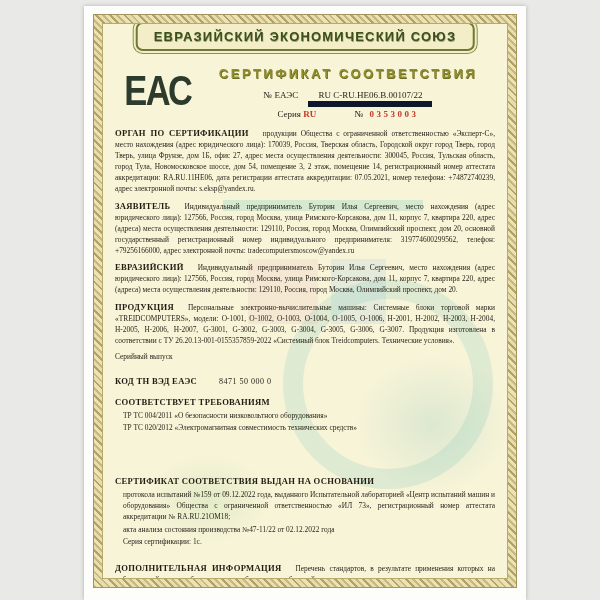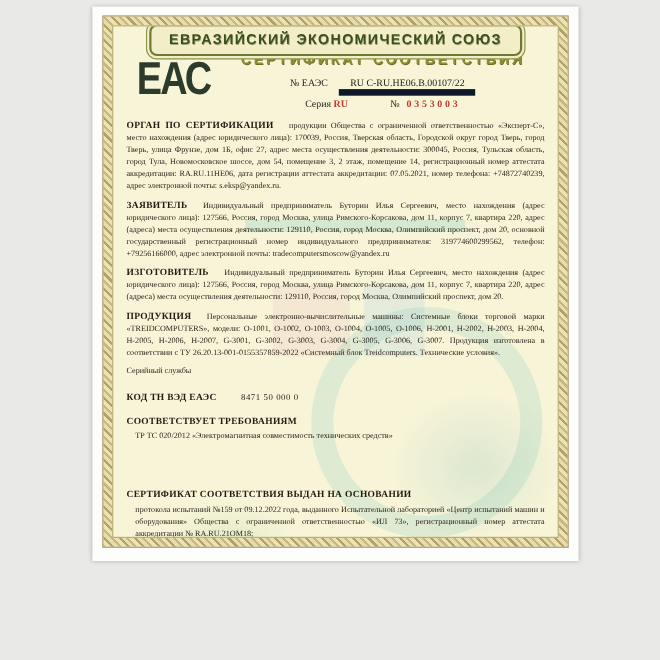--- a/index.html
+++ b/index.html
@@ -2,21 +2,21 @@
 <html><head>
 <meta charset="utf-8">
 <style>
   html,body{margin:0;padding:0;}
   body{
     width:600px;height:600px;overflow:hidden;
     background:#e9e9e7;
     font-family:"Liberation Serif","DejaVu Serif",serif;
   }
   .page{
-    position:absolute;left:84px;top:6px;width:442px;height:504px;
+    position:absolute;left:84px;top:6px;width:442px;height:594px;
     background:#fdfdfb;
     box-shadow:0 0 4px rgba(0,0,0,.25);
   }
   .cert-border{
     position:absolute;left:9px;top:8px;right:9px;bottom:12px;
     background:
       repeating-linear-gradient(45deg,#c6b87e 0 2px,#ece2b4 2px 5px,#b3a265 5px 7px,#e7dcae 7px 10px);
     border:1px solid #a3945c;
     padding:8px;
     box-sizing:border-box;
@@ -47,21 +47,21 @@
     box-shadow:0 0 0 2px #f3eec7,0 0 0 3px #8a9449;
     border-radius:7px;
     padding:3px 16px 4px 16px;
     white-space:nowrap;z-index:5;
   }
   .banner span{
     font-family:"Liberation Sans","DejaVu Sans",sans-serif;
     font-weight:bold;font-size:13px;letter-spacing:1.2px;color:#3c4f1c;
     text-shadow:.5px .5px 0 rgba(60,80,28,.45);
   }
-  .head-row{display:flex;margin-top:16px;justify-content:center;}
+  .head-row{display:flex;margin-top:36px;justify-content:center;}
   .eac-logo{
     width:86px;display:flex;align-items:flex-start;justify-content:center;padding-top:8px;
   }
   .eac-logo span{
     font-family:"Liberation Sans","DejaVu Sans",sans-serif;
     font-weight:900;font-size:42px;line-height:.9;color:#2c3b2c;
     transform:scaleX(.82);letter-spacing:-2px;
   }
   .head-center{flex:1;text-align:center;}
   .cert-title{
@@ -127,34 +127,35 @@
 
         <p class="sec">
           <span class="lbl">ОРГАН ПО СЕРТИФИКАЦИИ</span><span>продукции Общества с ограниченной ответственностью «Эксперт-С», место нахождения (адрес юридического лица): 170039, Россия, Тверская область, Городской округ город Тверь, город Тверь, улица Фрунзе, дом 1Б, офис 27, адрес места осуществления деятельности: 300045, Россия, Тульская область, город Тула, Новомосковское шоссе, дом 54, помещение 3, 2 этаж, помещение 14, регистрационный номер аттестата аккредитации: RA.RU.11НЕ06, дата регистрации аттестата аккредитации: 07.05.2021, номер телефона: +74872740239, адрес электронной почты: s.eksp@yandex.ru.</span>
         </p>
 
         <p class="sec">
           <span class="lbl">ЗАЯВИТЕЛЬ</span><span>Индивидуальный предприниматель Буторин Илья Сергеевич, место нахождения (адрес юридического лица): 127566, Россия, город Москва, улица Римского-Корсакова, дом 11, корпус 7, квартира 220, адрес (адреса) места осуществления деятельности: 129110, Россия, город Москва, Олимпийский проспект, дом 20, основной государственный регистрационный номер индивидуального предпринимателя: 319774600299562, телефон: +79256166000, адрес электронной почты: tradecomputersmoscow@yandex.ru</span>
         </p>
 
         <p class="sec">
-          <span class="lbl">ИЗГОТОВИТЕЛЬ</span><span>Индивидуальный предприниматель Буторин Илья Сергеевич, место нахождения (адрес юридического лица): 127566, Россия, город Москва, улица Римского-Корсакова, дом 11, корпус 7, квартира 220, адрес (адреса) места осуществления деятельности: 129110, Россия, город Москва, Олимпийский проспект, дом 20.</span>
+          <span class="lbl">ЕВРАЗИЙСКИЙ</span><span>Индивидуальный предприниматель Буторин Илья Сергеевич, место нахождения (адрес юридического лица): 127566, Россия, город Москва, улица Римского-Корсакова, дом 11, корпус 7, квартира 220, адрес (адреса) места осуществления деятельности: 129110, Россия, город Москва, Олимпийский проспект, дом 20.</span>
         </p>
 
         <p class="sec">
           <span class="lbl">ПРОДУКЦИЯ</span><span>Персональные электронно-вычислительные машины: Системные блоки торговой марки «TREIDCOMPUTERS», модели: О-1001, О-1002, О-1003, О-1004, О-1005, О-1006, Н-2001, Н-2002, Н-2003, Н-2004, Н-2005, Н-2006, Н-2007, G-3001, G-3002, G-3003, G-3004,  G-3005, G-3006, G-3007. Продукция изготовлена в соответствии с ТУ 26.20.13-001-0155357859-2022 «Системный блок Treidcomputers. Технические условия».</span>
         </p>
-        <p class="sec" style="margin-top:2px">Серийный службы</p>
+        <p class="sec" style="margin-top:2px">Серийный выпуск</p>
 
         <p class="sec" style="margin-top:12px">
           <span class="lbl">КОД ТН ВЭД ЕАЭС</span><span class="code-val">8471 50 000 0</span>
         </p>
 
         <div class="sec" style="margin-top:8px">
           <div><span class="lbl">СООТВЕТСТВУЕТ ТРЕБОВАНИЯМ</span></div>
+          <div class="sub">ТР ТС 004/2011 «О безопасности низковольтного оборудования»</div>
           <div class="sub">ТР ТС 020/2012 «Электромагнитная совместимость технических средств»</div>
         </div>
 
         <div class="sec sec-basis">
           <div><span class="lbl">СЕРТИФИКАТ СООТВЕТСТВИЯ ВЫДАН НА ОСНОВАНИИ</span></div>
           <div class="sub">протокола испытаний №159 от 09.12.2022 года, выданного Испытательной лабораторией «Центр испытаний машин и оборудования» Общества с ограниченной ответственностью «ИЛ 73», регистрационный номер аттестата аккредитации № RA.RU.21ОМ18;</div>
           <div class="sub">акта анализа состояния производства №47-11/22 от 02.12.2022 года</div>
           <div class="sub">Серия сертификации: 1с.</div>
         </div>
 

